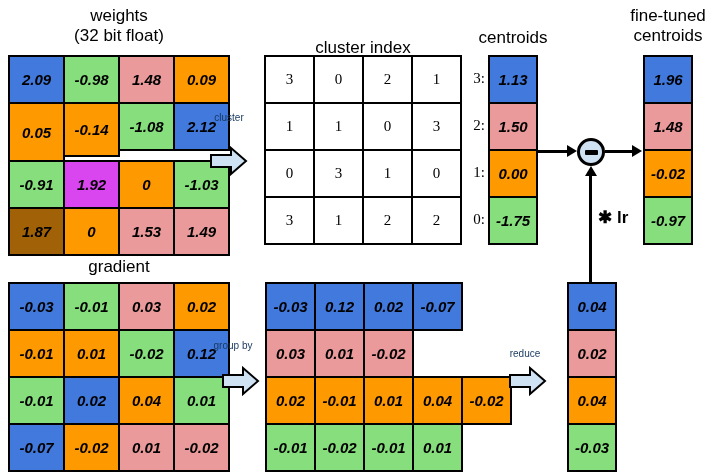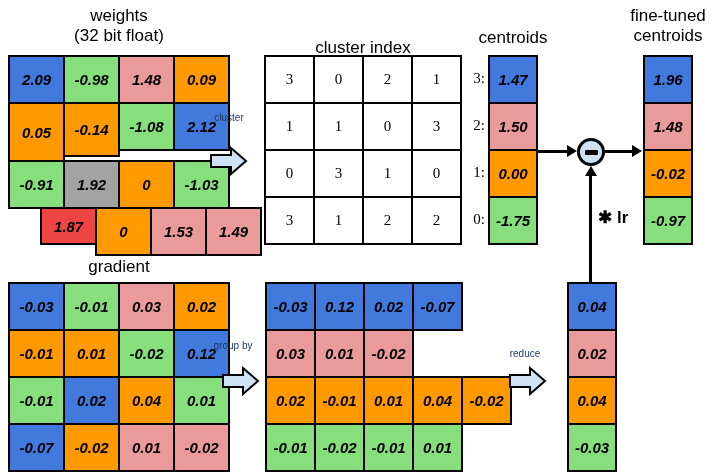--- a/index.html
+++ b/index.html
@@ -85,26 +85,26 @@
         <div class="cell" style="width: 57px; height: 49px; background: rgb(255, 153, 0);">0.09</div>
       </div>
       <div class="row">
         <div class="cell" style="width: 57px; height: 60px; background: rgb(255, 153, 0);">0.05</div>
         <div class="cell" style="width: 57px; height: 55px; background: rgb(255, 153, 0);">-0.14</div>
         <div class="cell" style="width: 57px; height: 49px; background: rgb(134, 223, 124);">-1.08</div>
         <div class="cell" style="width: 57px; height: 49px; background: rgb(65, 121, 221);">2.12</div>
       </div>
       <div class="row">
         <div class="cell" style="width: 57px; height: 49px; background: rgb(134, 223, 124);">-0.91</div>
-        <div class="cell" style="width: 57px; height: 49px; background: #a3a3a3;">1.92</div>
+        <div class="cell" style="width: 57px; height: 49px; background: #d946ef;">1.92</div>
         <div class="cell" style="width: 57px; height: 49px; background: rgb(255, 153, 0);">0</div>
         <div class="cell" style="width: 57px; height: 49px; background: rgb(134, 223, 124);">-1.03</div>
       </div>
       <div class="row">
-        <div class="cell" style="width: 57px; height: 38px; background: #ef4444; margin-left: 32px;">1.87</div>
+        <div class="cell" style="width: 57px; height: 49px; background: #a16207;">1.87</div>
         <div class="cell" style="width: 57px; height: 49px; background: rgb(255, 153, 0);">0</div>
         <div class="cell" style="width: 57px; height: 49px; background: rgb(234, 154, 154);">1.53</div>
         <div class="cell" style="width: 57px; height: 49px; background: rgb(234, 154, 154);">1.49</div>
       </div>
     </div>
 
   <div class="grid serif" style="left:264px; top:55px;">
       <div class="row">
         <div class="cell" style="width: 51px; height: 49px; background: rgb(255, 255, 255);">3</div>
         <div class="cell" style="width: 51px; height: 49px; background: rgb(255, 255, 255);">0</div>
@@ -126,21 +126,21 @@
       <div class="row">
         <div class="cell" style="width: 51px; height: 49px; background: rgb(255, 255, 255);">3</div>
         <div class="cell" style="width: 51px; height: 49px; background: rgb(255, 255, 255);">1</div>
         <div class="cell" style="width: 51px; height: 49px; background: rgb(255, 255, 255);">2</div>
         <div class="cell" style="width: 51px; height: 49px; background: rgb(255, 255, 255);">2</div>
       </div>
     </div>
 
   <div class="grid" style="left:488px; top:55px;">
       <div class="row">
-        <div class="cell" style="width: 50px; height: 49px; background: rgb(65, 121, 221);">1.47</div>
+        <div class="cell" style="width: 50px; height: 49px; background: rgb(65, 121, 221);">1.13</div>
       </div>
       <div class="row">
         <div class="cell" style="width: 50px; height: 49px; background: rgb(234, 154, 154); text-align: center;">1.50</div>
       </div>
       <div class="row">
         <div class="cell" style="width: 50px; height: 49px; background: rgb(255, 153, 0);">0.00</div>
       </div>
       <div class="row">
         <div class="cell" style="width: 50px; height: 49px; background: rgb(134, 223, 124);">-1.75</div>
       </div>

